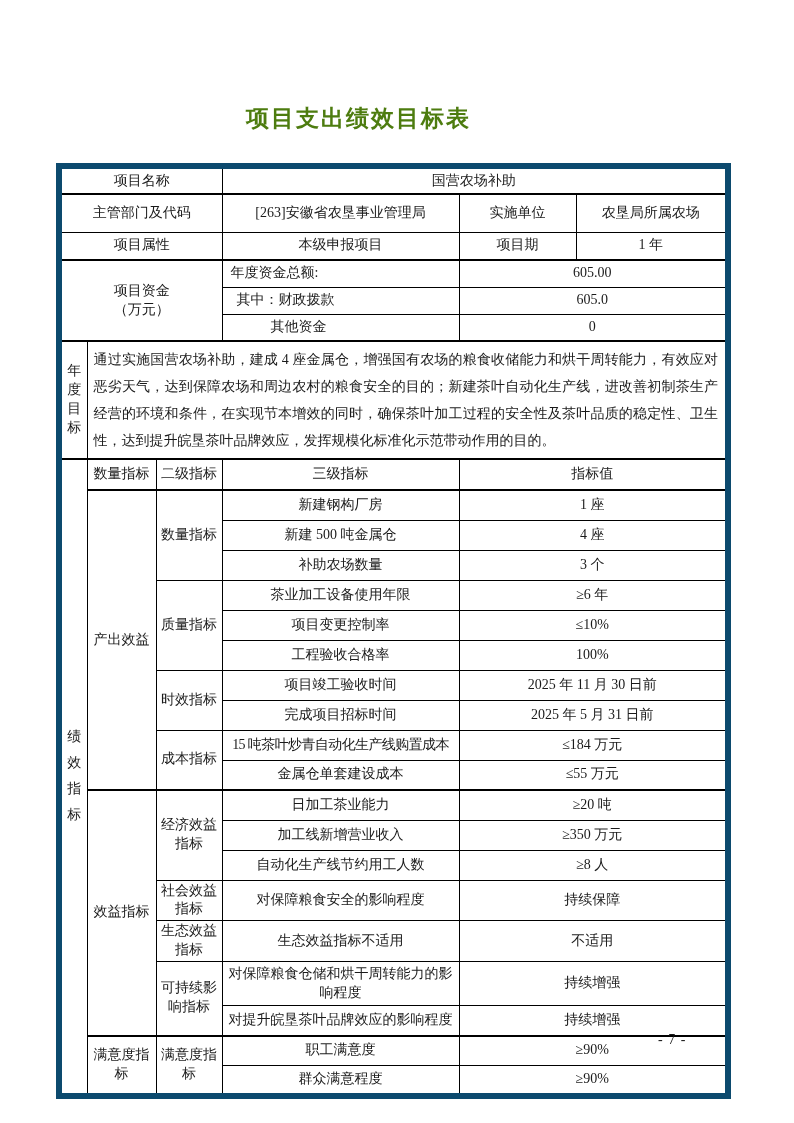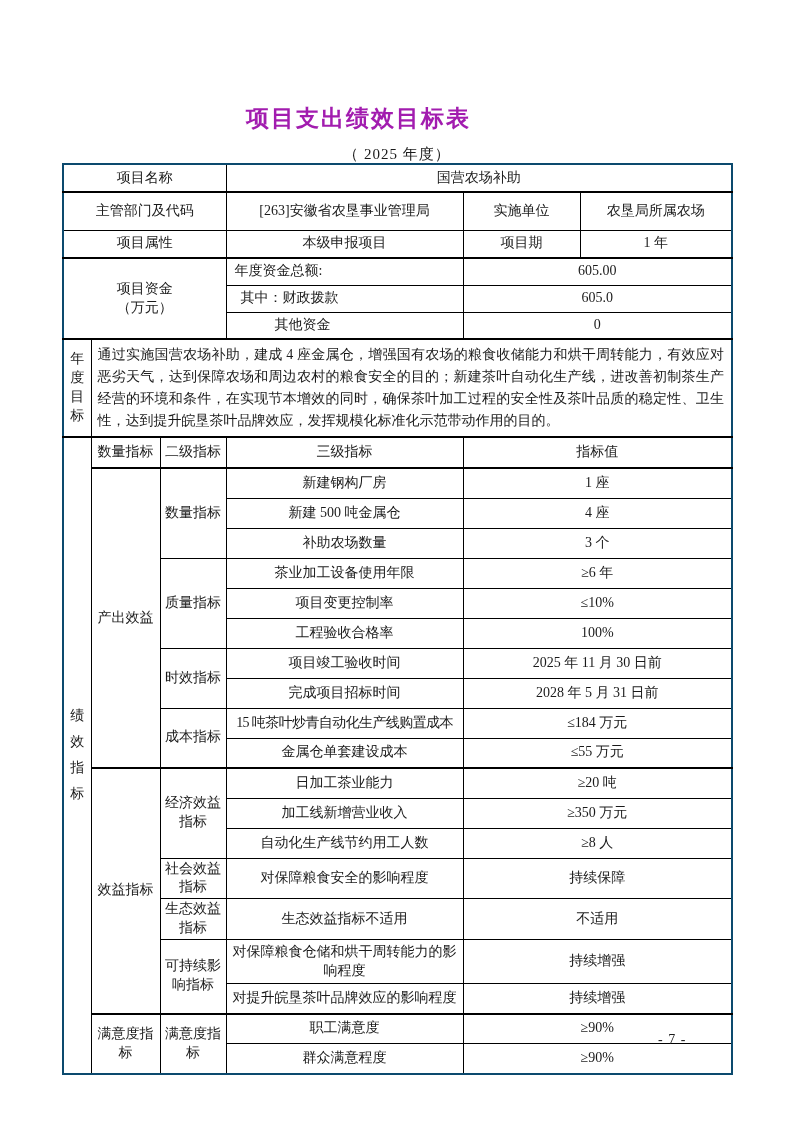--- a/index.html
+++ b/index.html
@@ -4,60 +4,59 @@
 <style>
   html,body { margin:0; padding:0; background:#ffffff; }
   .page {
     position:relative; width:794px; height:1123px; background:#ffffff;
     font-family:"Liberation Serif","DejaVu Serif",serif; color:#1a1a1a;
     overflow:hidden;
   }
   .doc-title {
     position:absolute; top:103px; left:0; width:717px;
     text-align:center; font-size:23px; font-weight:bold; letter-spacing:2px;
-    color:#a21caf;
+    color:#4d7c0f;
   }
   .doc-subtitle {
     position:absolute; top:145px; left:0; width:794px;
     text-align:center; font-size:15px; letter-spacing:1px;
   }
   table.main {
-    position:absolute; top:163px; left:62px; width:669px;
+    position:absolute; top:163px; left:56px; width:669px;
     border-collapse:collapse; table-layout:fixed;
-    border:2px solid #0c4a6e;
+    border:6px solid #0c4a6e;
     padding-left:32px;
   }
   td {
     border:1px solid #000; text-align:center; vertical-align:middle;
     font-size:14px; padding:1px 2px; line-height:1.35;
     overflow:hidden; word-break:break-all;
   }
   tr.tt td { border-top:2px solid #000; }
   .left  { text-align:left; }
   .prelines { white-space:pre-line;margin-left:48px; }
   .vlabel { white-space:pre-line; line-height:26px; padding:0; }
   .goal-text {
     text-align:justify; text-align-last:left; font-size:14px;
-    line-height:22px; padding:4px 7px 4px 6px; word-break:break-all;
+    line-height:27px; padding:4px 7px 4px 6px; word-break:break-all;
   }
   .ind0 { padding-left:8px;font-family:Liberation Serif, serif; }
   .ind1 { padding-left:14px;margin-left:40px; }
   .ind2 { padding-left:48px; }
   .nowrap-tight { white-space:nowrap; letter-spacing:-0.6px; padding:1px 1px; }
   .page-number {
     position:absolute; top:1032px; left:658px; font-size:14px; letter-spacing:1px;
   }
 </style>
 </head>
 <body>
 
 <div class="page">
 
   <div class="doc-title">项目支出绩效目标表</div>
-  <div class="doc-subtitle">（  2025  年度）</div>
 
   <table class="main">
     <colgroup>
       <col style="width:28px">
         <col style="width:69px">
         <col style="width:66px">
       <col style="width:237px">
         <col style="width:117px">
         <col style="width:152px">
     </colgroup>
@@ -139,21 +138,21 @@
         <td>工程验收合格率</td>
         <td colspan="2">100%</td>
       </tr>
       <tr style="height:30px">
         <td rowspan="2">时效指标</td>
         <td>项目竣工验收时间</td>
         <td colspan="2">2025 年 11 月 30 日前</td>
       </tr>
       <tr style="height:30px">
         <td>完成项目招标时间</td>
-        <td colspan="2">2028 年 5 月 31 日前</td>
+        <td colspan="2">2025 年 5 月 31 日前</td>
       </tr>
       <tr style="height:30px">
         <td rowspan="2">成本指标</td>
         <td class="nowrap-tight">15 吨茶叶炒青自动化生产线购置成本</td>
         <td colspan="2">≤184 万元</td>
       </tr>
       <tr style="height:30px">
         <td>金属仓单套建设成本</td>
         <td colspan="2">≤55 万元</td>
       </tr>

